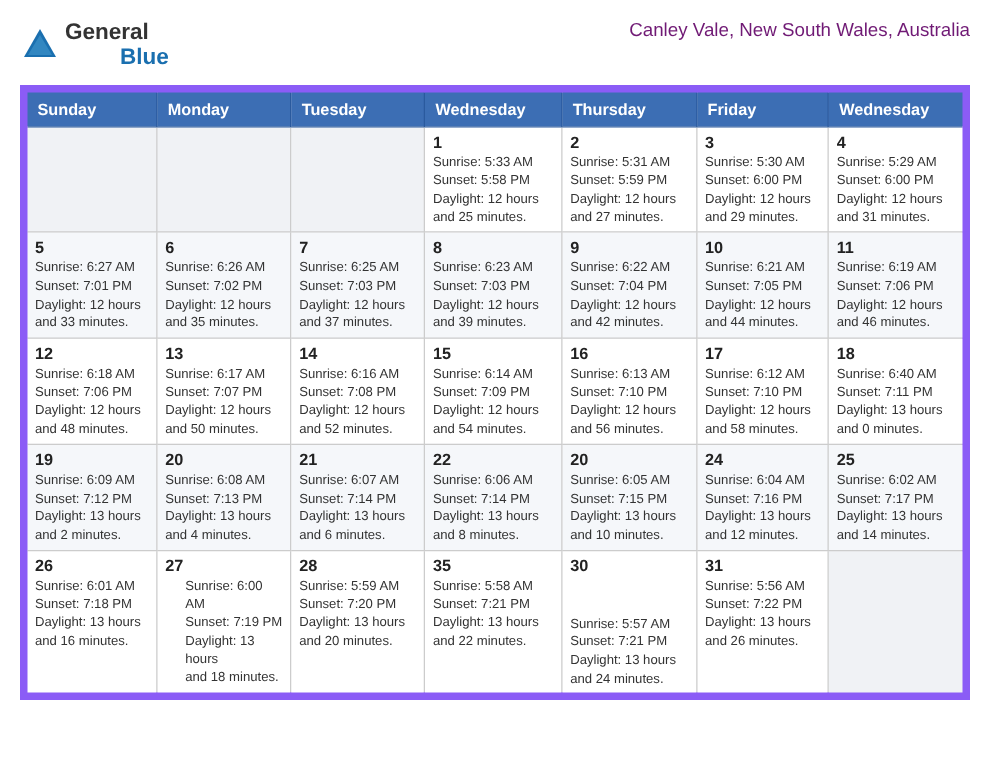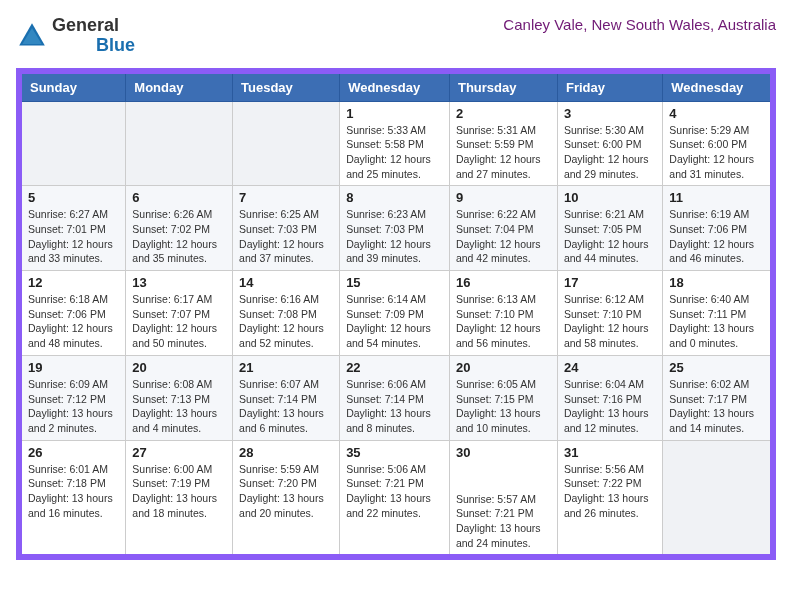--- a/index.html
+++ b/index.html
@@ -308,35 +308,35 @@
       <tr>
         <td>
           <span class="day-num">26</span>
           <div class="day-info" style="white-space: pre-line;">Sunrise: 6:01 AM
 Sunset: 7:18 PM
 Daylight: 13 hours
 and 16 minutes.</div>
         </td>
         <td>
           <span class="day-num">27</span>
-          <div class="day-info" style="white-space: pre-line;">Sunrise: 6:00 AM
+          <div class="day-info" style="white-space: pre-line; margin-left: 16px;">Sunrise: 6:00 AM
 Sunset: 7:19 PM
 Daylight: 13 hours
 and 18 minutes.</div>
         </td>
         <td>
           <span class="day-num">28</span>
           <div class="day-info" style="white-space: pre-line;">Sunrise: 5:59 AM
 Sunset: 7:20 PM
 Daylight: 13 hours
 and 20 minutes.</div>
         </td>
         <td>
           <span class="day-num">35</span>
-          <div class="day-info" style="white-space: pre-line;">Sunrise: 5:06 AM
+          <div class="day-info" style="white-space: pre-line;">Sunrise: 5:58 AM
 Sunset: 7:21 PM
 Daylight: 13 hours
 and 22 minutes.</div>
         </td>
         <td>
           <span class="day-num">30</span>
           <div class="day-info" style="white-space: pre-line; margin-top: 32px;">Sunrise: 5:57 AM
 Sunset: 7:21 PM
 Daylight: 13 hours
 and 24 minutes.</div>

